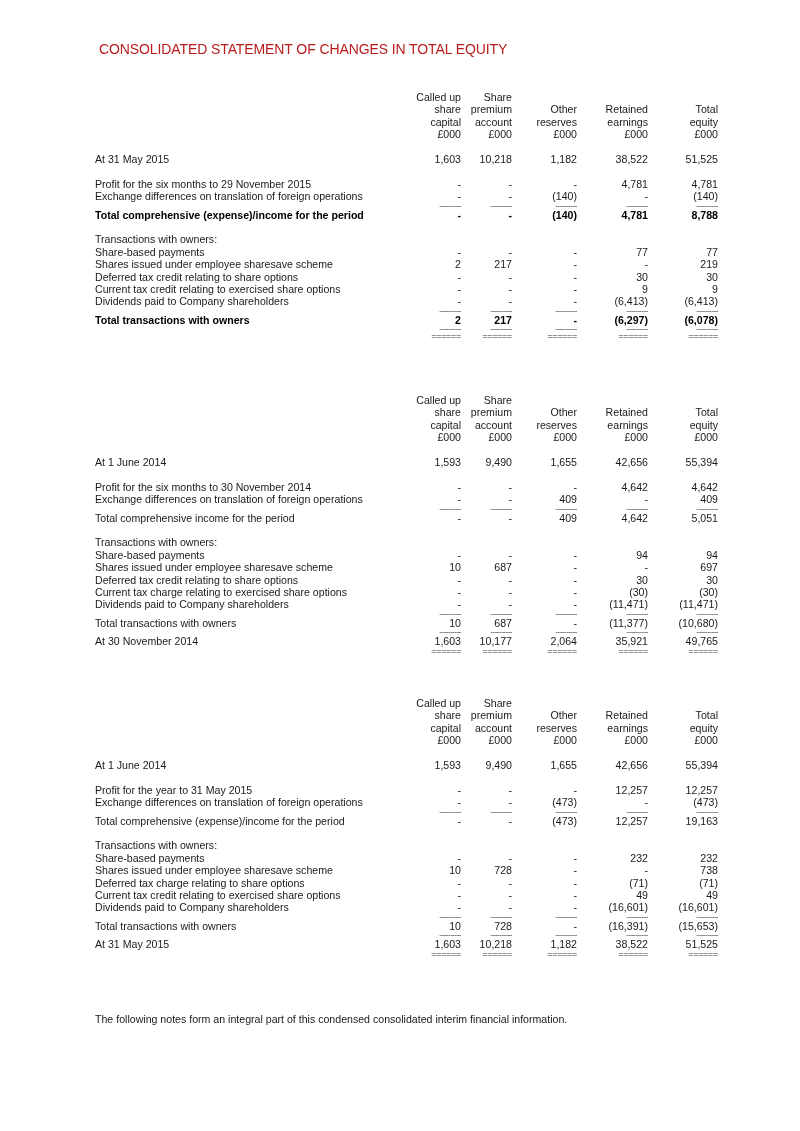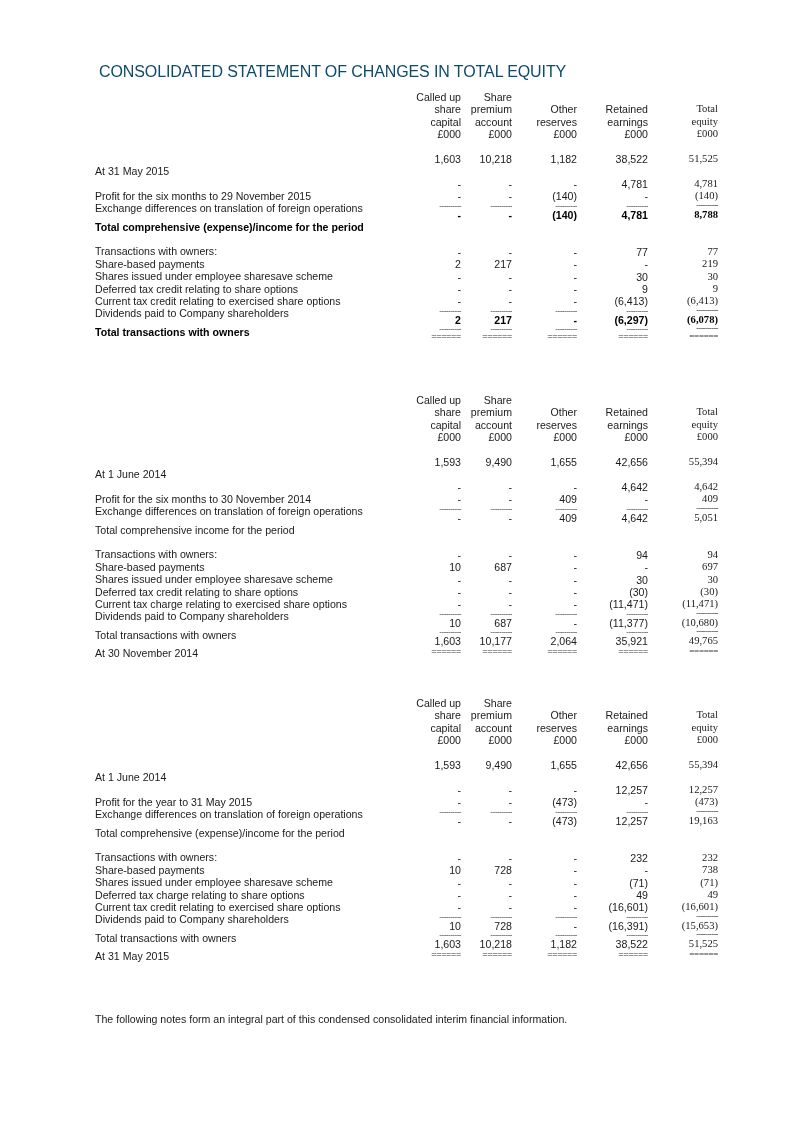--- a/index.html
+++ b/index.html
@@ -1,27 +1,27 @@
 <!DOCTYPE html>
 <html><head>
 <meta charset="utf-8">
 <style>
   html, body { margin:0; padding:0; background:#ffffff; }
   body { width:800px; height:1131px; position:relative; overflow:hidden;
          font-family:"Liberation Sans", sans-serif; color:#1a1a1a; }
-  .title { position:absolute; left:99px; top:63px; font-size:16px; letter-spacing:-0.1px; color:#0c4a6e; }
+  .title { position:absolute; left:99px; top:41px; font-size:14px; letter-spacing:-0.1px; color:#b91c1c; }
   .section { position:absolute; left:95px; width:624px; }
   .row { position:relative; height:12.4px; font-size:10.6px; line-height:12.4px; white-space:nowrap; }
-  .row .label { position:absolute; left:0; top:12px; }
+  .row .label { position:absolute; left:0; top:0; }
   .row .c { position:absolute; top:0; text-align:right; width:70px; }
   .c0 { left:296px; } 
   .c1 { left:347px; } 
   .c2 { left:412px; } 
   .c3 { left:483px; } 
-  .c4 { left:553px;font-family:Liberation Serif, serif; } 
+  .c4 { left:553px; } 
   .hdr { height:62px; }
   .hdr .c { line-height:12.4px; white-space:normal; }
   .gap { height:12.4px; }
   .rule { height:6px; font-size:8px; line-height:6px; letter-spacing:-0.5px; color:#333; }
   .dbl { height:10px; font-size:9px; line-height:8px; letter-spacing:-0.3px; color:#333; }
   .bold { font-weight:bold; color:#000; }
   .note { position:absolute; left:95px; top:1013px; font-size:10.6px; }
 </style>
 </head>
 <body>

